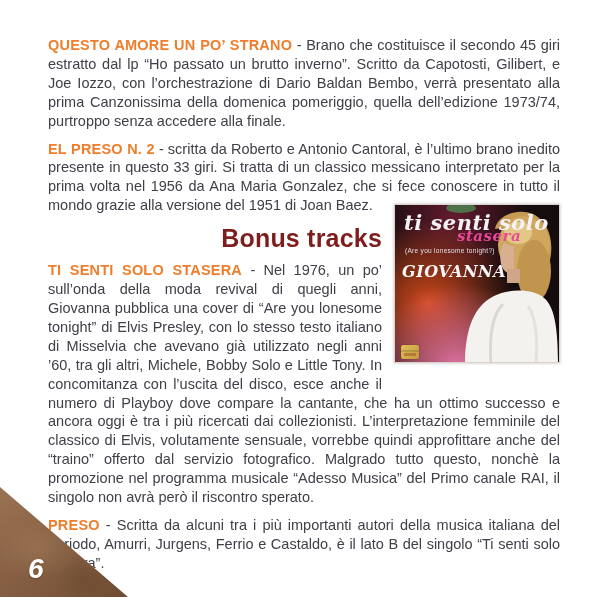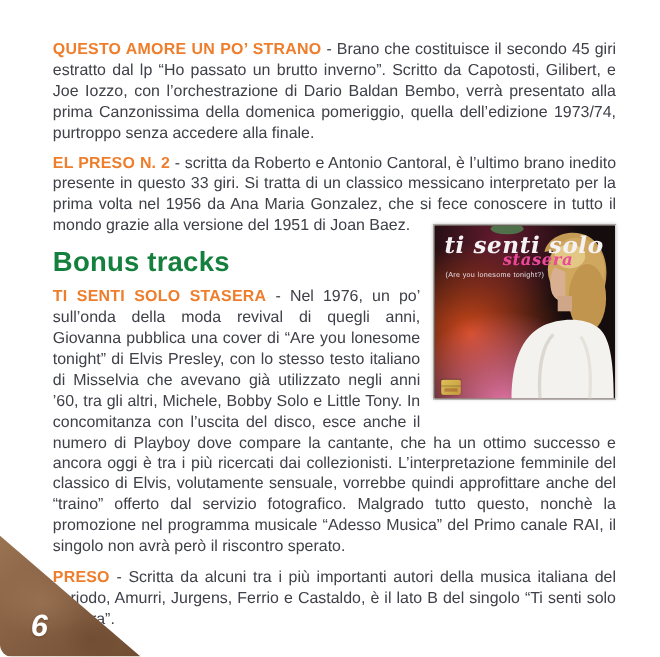--- a/index.html
+++ b/index.html
@@ -8,21 +8,20 @@
     font-family: "Liberation Sans", sans-serif;
     background: #ffffff;
     overflow: hidden;
   }
   .page {
     position: relative;
     width: 600px;
     height: 597px;
     background: #ffffff;
     overflow: hidden;
-    border-radius: 11px;
   }
   .content {
     position: absolute;
     top: 36px;
     left: 48px;
     right: 40px;
   }
   p.section {
     font-size: 14.5px;
     line-height: 18.9px;
@@ -31,23 +30,24 @@
     margin: 0 0 9px 0;
   }
   .sec-title {
     color: #ee7e2c;
     font-weight: bold;
     letter-spacing: 0.2px;
   }
   h2.bonus-heading {
     font-size: 25px;
     font-weight: bold;
-    color: #15803d;
+    color: #7f1d1d;
     letter-spacing: 0.2px;
     margin: 3px 0 8px 0;
+    text-align: right;
   }
   
   .cover {
     float: right;
     position: relative;
     width: 166px;
     height: 159px;
     margin: -20px 0 12px 12px;
     background: #150c0d;
     border: 1px solid #d8d2cc;
@@ -156,20 +156,21 @@
         <ellipse cx="123" cy="28" rx="14" ry="11" fill="#e6cd8c" opacity="0.85"></ellipse>
         <path d="M109,38 C105,44 104,54 107,62 C110,68 115,70 119,66 L119,42 Z" fill="#d8b091"></path>
         <rect x="112" y="64" width="13" height="14" fill="#cfa687"></rect>
         <path d="M70,159 C70,124 79,101 99,91 C113,84 137,83 149,93 C159,101 163,121 163,159 Z" fill="#f4f2ef"></path>
         <path d="M96,159 C94,131 98,109 108,99" stroke="#dcd7d0" stroke-width="3" fill="none"></path>
         <path d="M141,159 C143,133 141,113 133,101" stroke="#e6e1da" stroke-width="3" fill="none"></path>
       </svg>
       <div class="cover-title1">ti senti solo</div>
       <div class="cover-title2">stasera</div>
       <div class="cover-sub">(Are you lonesome tonight?)</div>
+      <div class="cover-artist">GIOVANNA</div>
       <div class="label-logo"></div>
     </div>
 
     <h2 class="bonus-heading">Bonus tracks</h2>
 
     <p class="section">
       <span class="sec-title">TI SENTI SOLO STASERA</span>
       <span>- Nel 1976, un po’ sull’onda della moda revival di quegli anni, Giovanna pubblica una cover di “Are you lonesome tonight” di Elvis Presley, con lo stesso testo italiano di Misselvia che avevano già utilizzato negli anni ’60, tra gli altri, Michele, Bobby Solo e Little Tony. In concomitanza con l’uscita del disco, esce anche il numero di Playboy dove compare la cantante, che ha un ottimo successo e ancora oggi è tra i più ricercati dai collezionisti. L’interpretazione femminile del classico di Elvis, volutamente sensuale, vorrebbe quindi approfittare anche del “traino” offerto dal servizio fotografico. Malgrado tutto questo, nonchè la promozione nel programma musicale “Adesso Musica” del Primo canale RAI, il singolo non avrà però il riscontro sperato.</span>
     </p>
 

